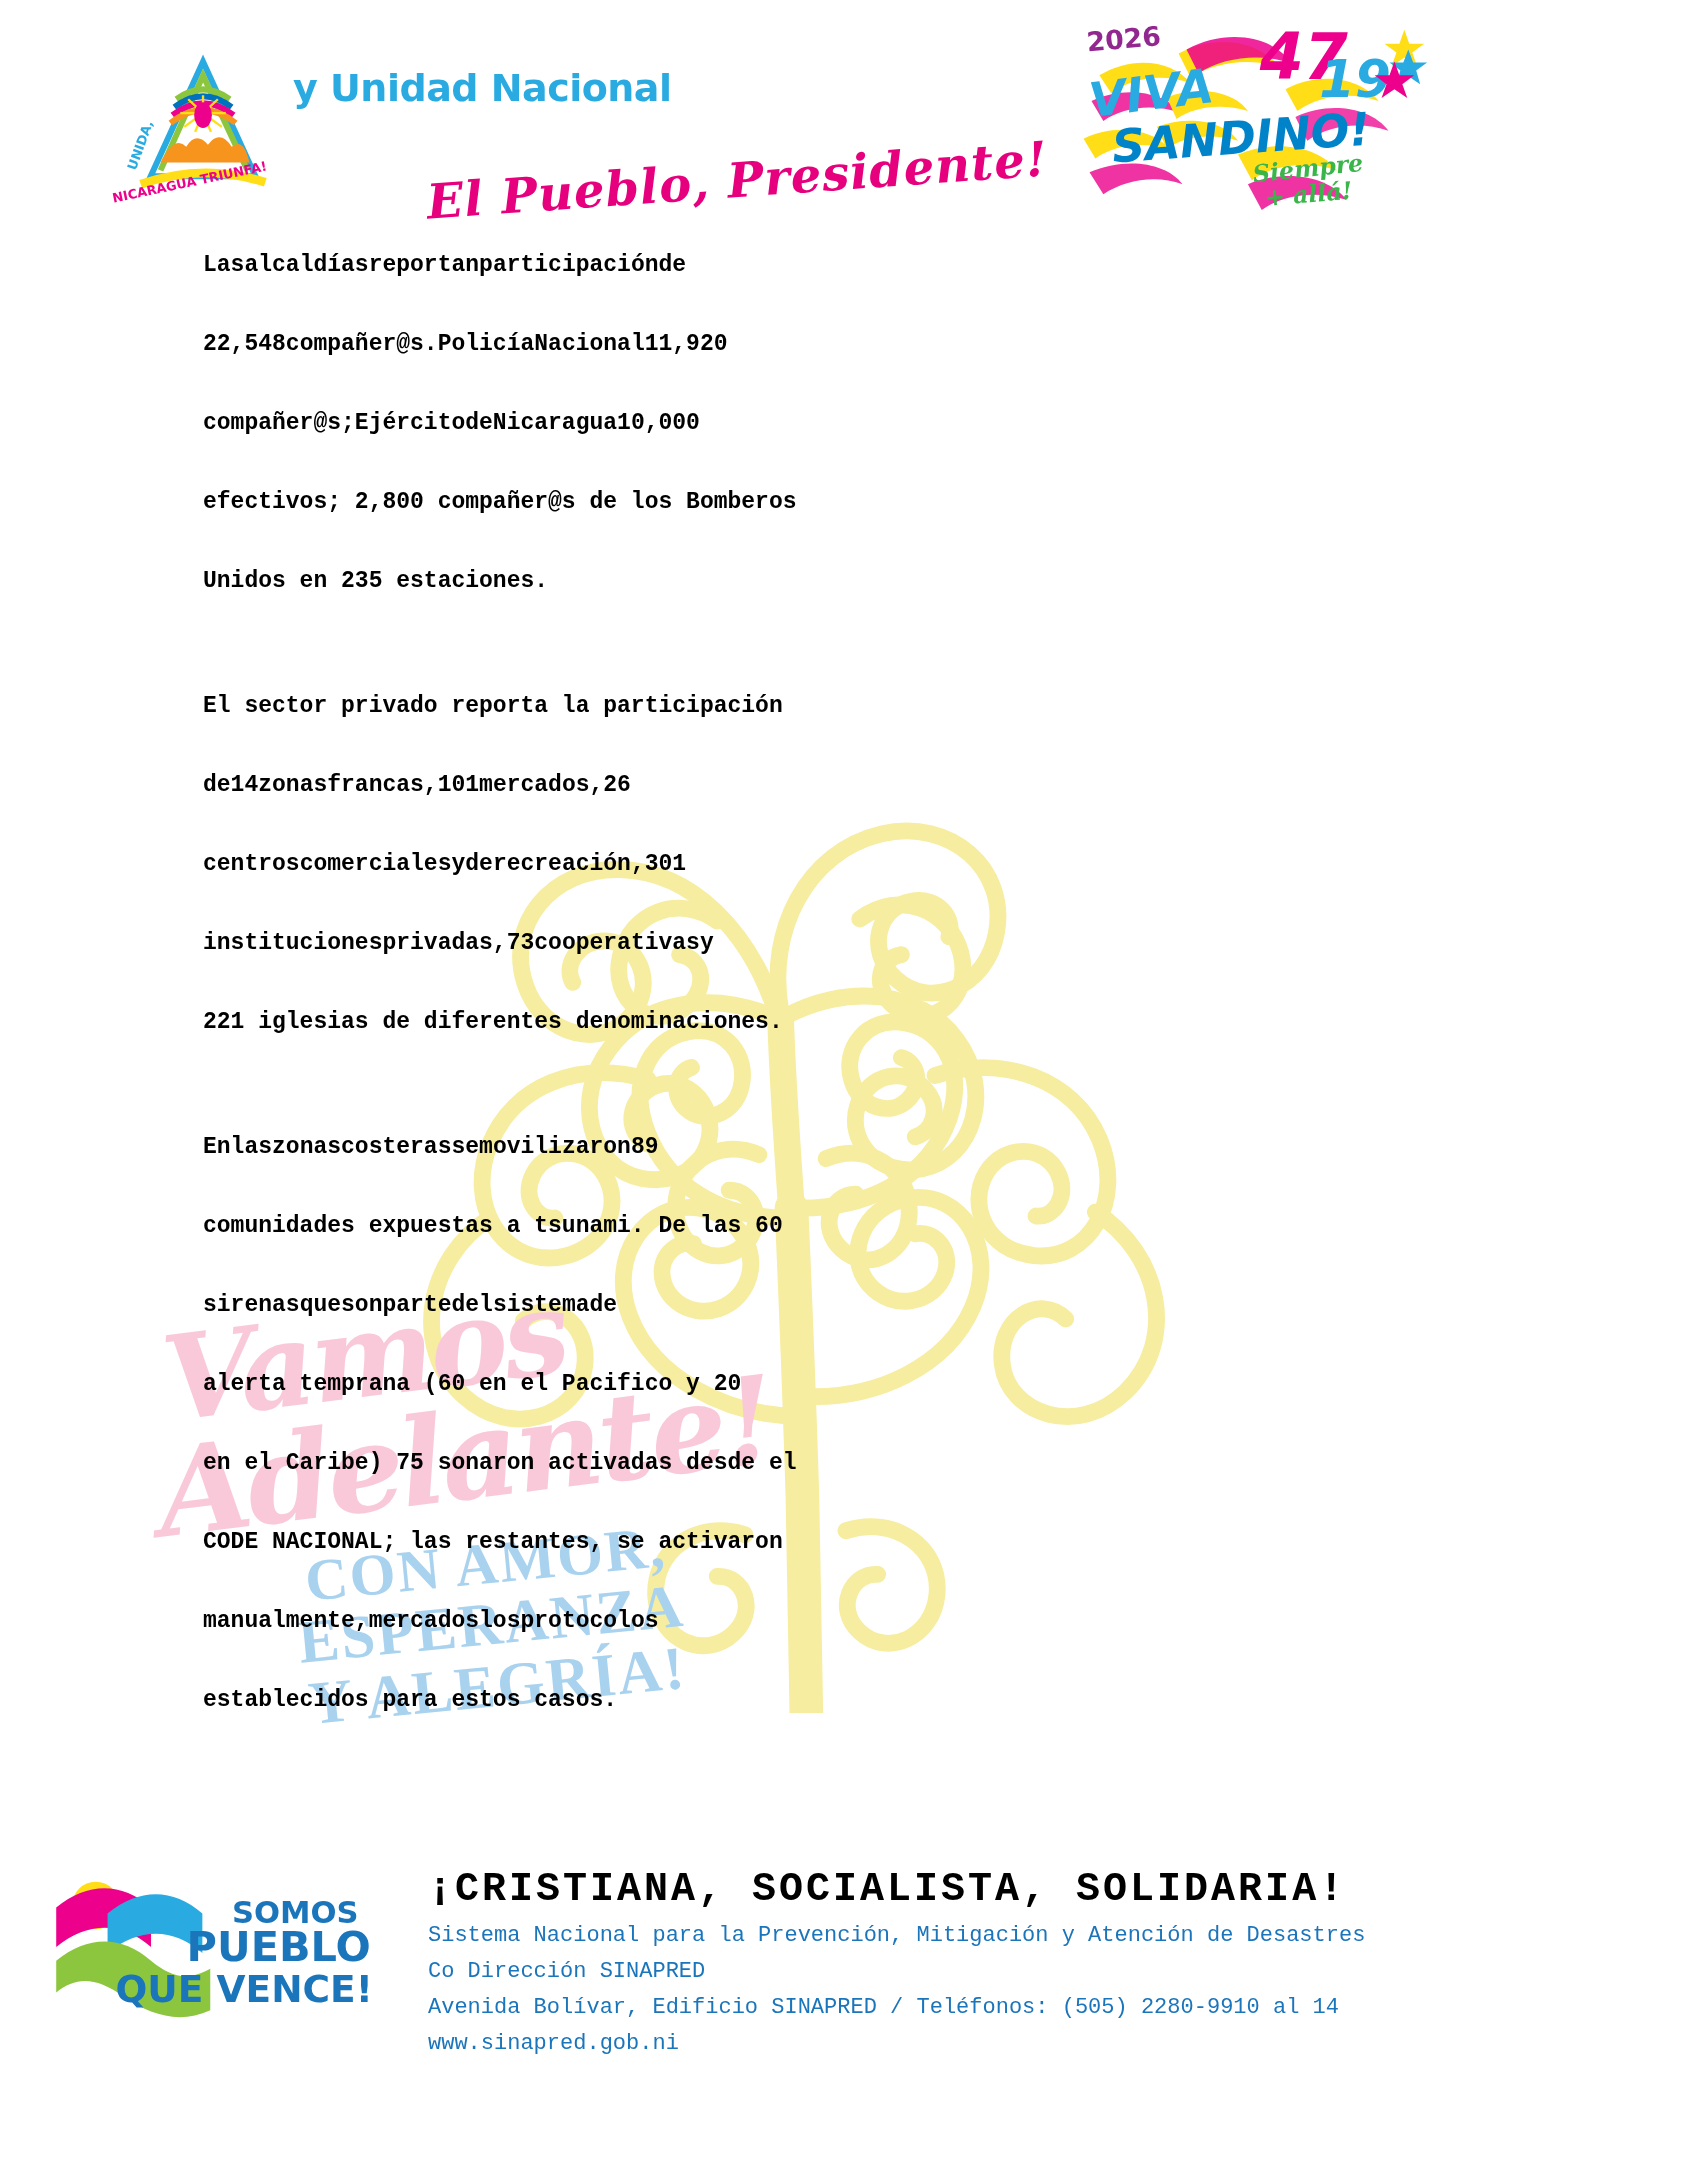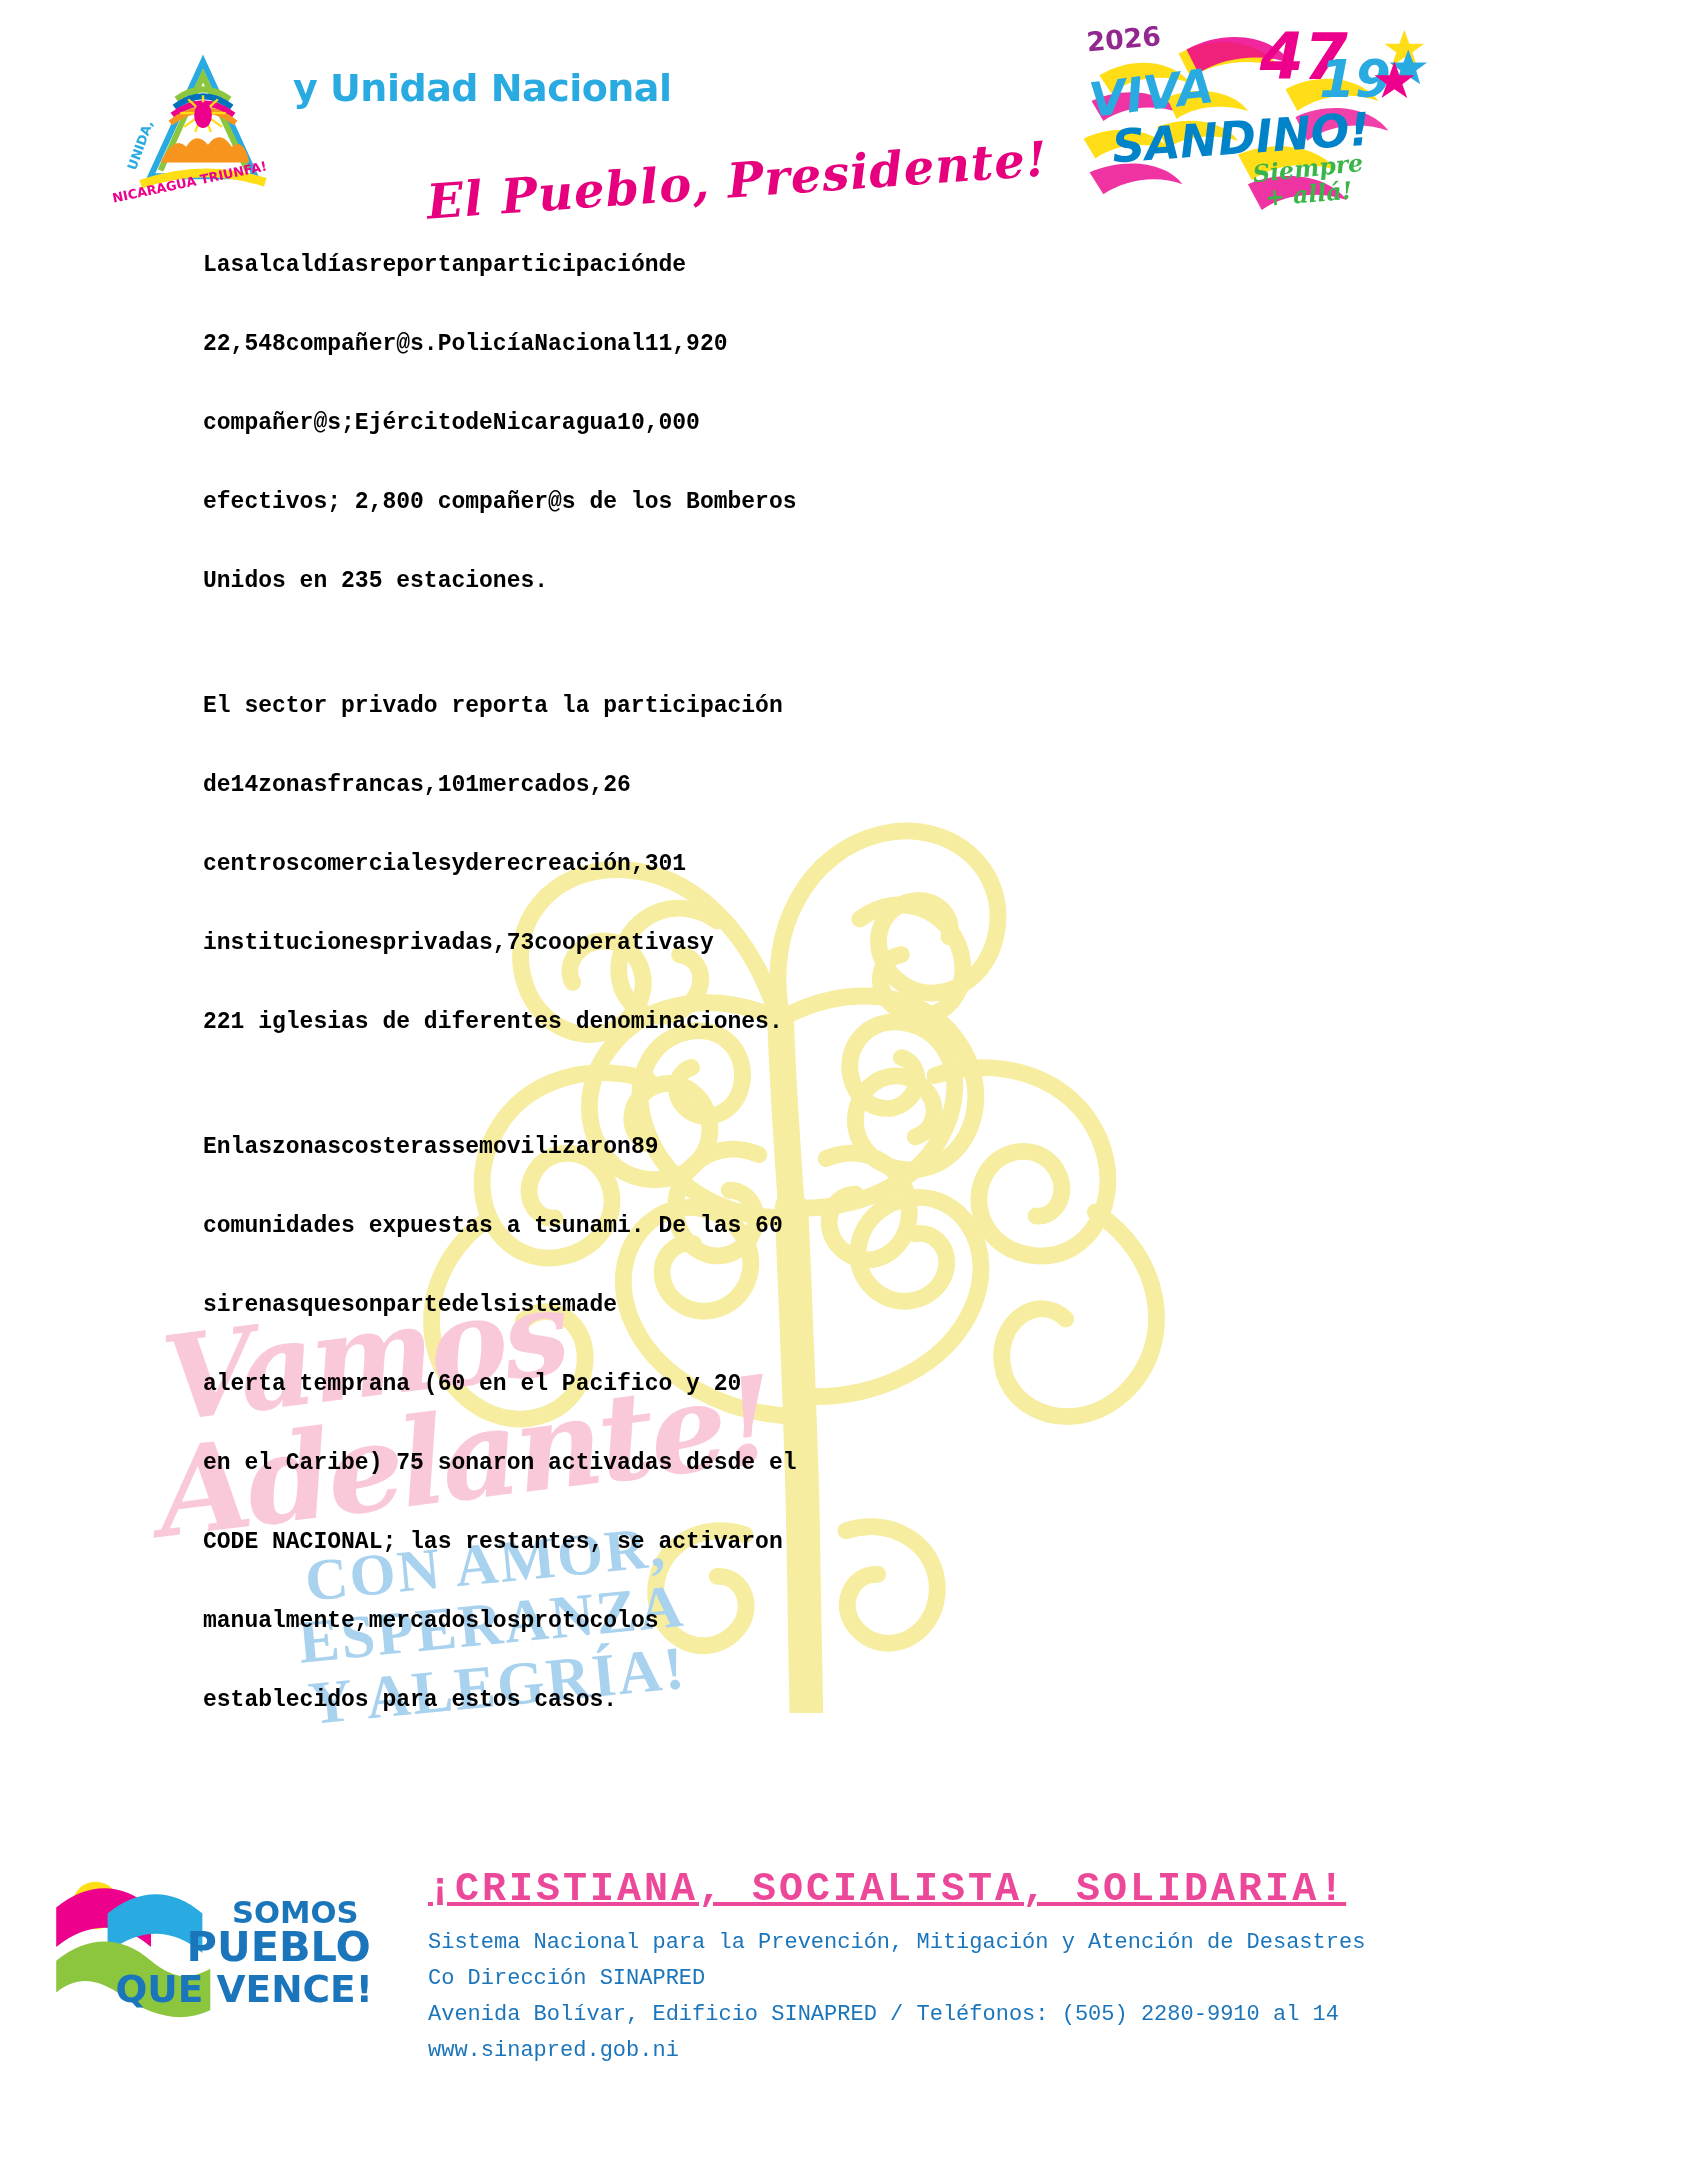--- a/index.html
+++ b/index.html
@@ -53,22 +53,22 @@
   .jl{display:flex;justify-content:space-between;width:100%;}
   .jl.last{justify-content:flex-start;}
   .jl.last > i{font-style:normal;}
   .jl > i{font-style:normal;white-space:pre;}
 
   
   .footer{position:absolute;left:0;top:1856px;width:1683px;height:228px;z-index:5;}
   .somos{position:absolute;left:48px;top:10px;width:366px;height:158px;}
   .foot-text{position:absolute;left:428px;top:10px;width:1188px;}
   .foot-head{font-family:"Liberation Mono","DejaVu Sans Mono",monospace;
-    font-weight:bold;font-size:40px;color:#ec4899;letter-spacing:3px;
-    line-height:1.18;margin:0 0 12px 0;text-decoration:underline;}
+    font-weight:bold;font-size:40px;color:#000000;letter-spacing:3px;
+    line-height:1.18;margin:0 0 5px 0;}
   .foot-line{font-family:"Liberation Mono","DejaVu Sans Mono",monospace;
     font-weight:normal;font-size:22px;color:#1b75bb;letter-spacing:0px;
     line-height:36px;margin:0;white-space:nowrap;}
 </style>
 </head>
 <body>
 
 <div class="page">
 
   <div class="wm-layer">

